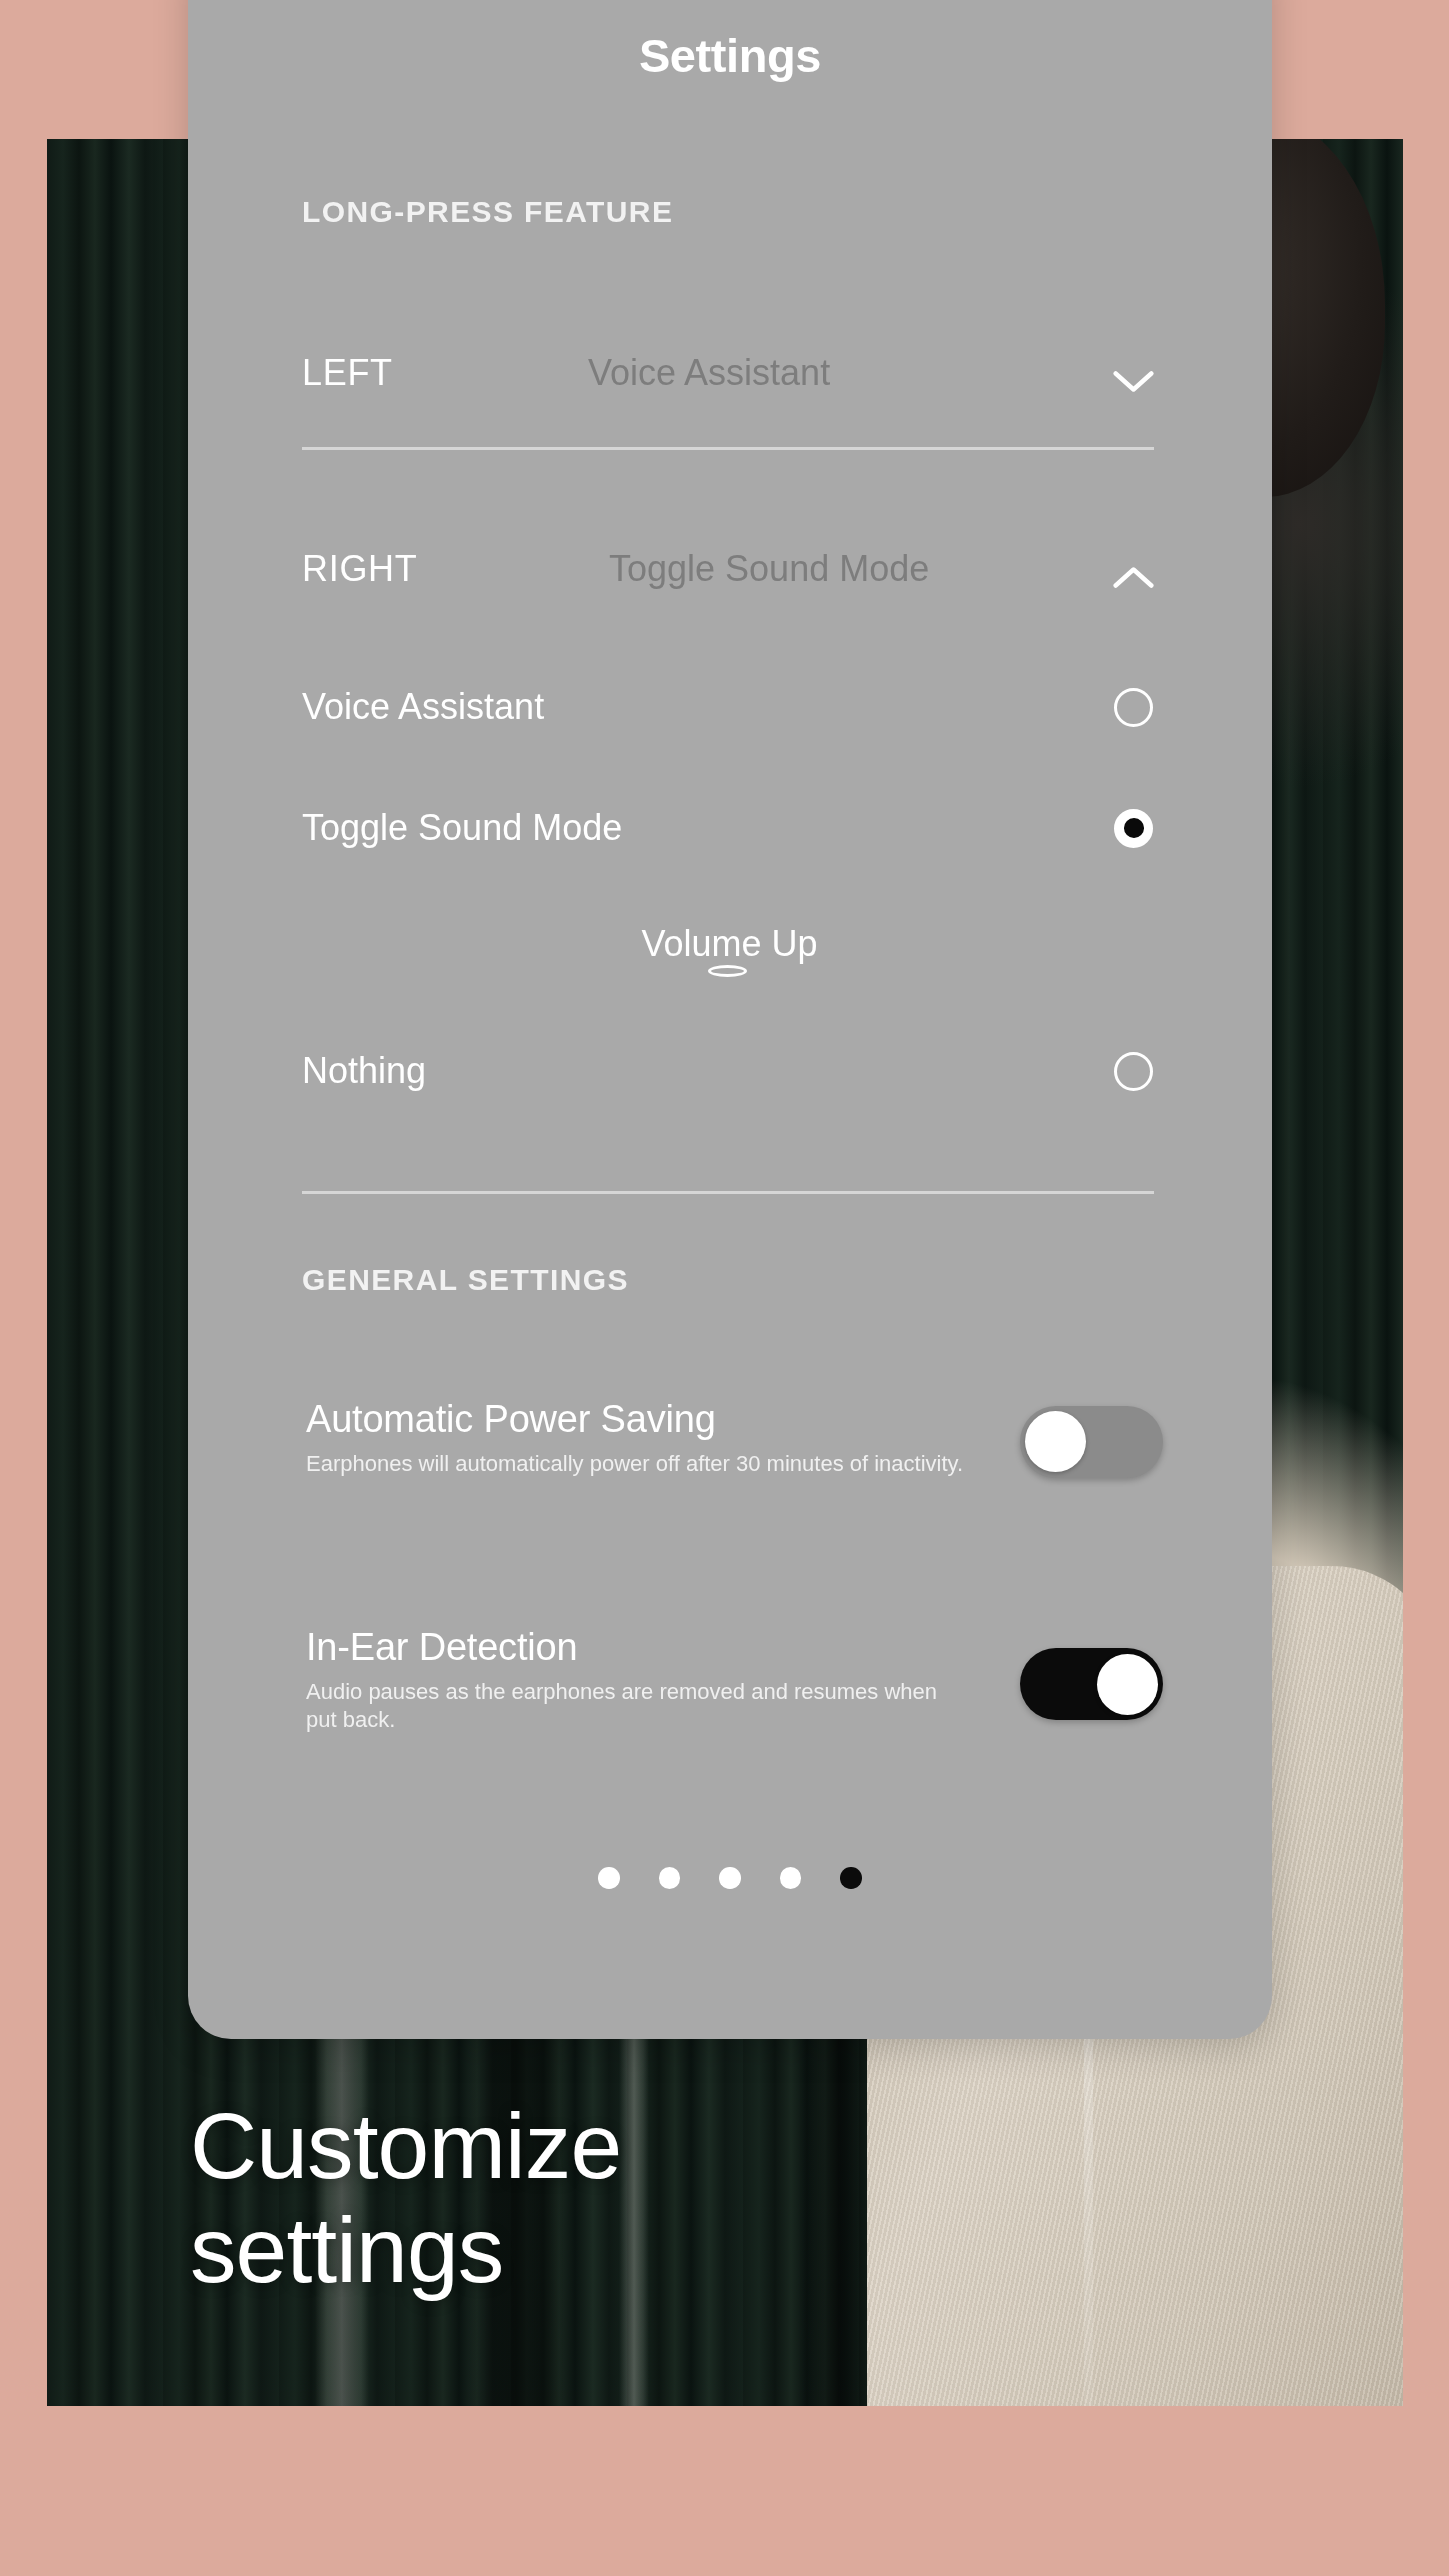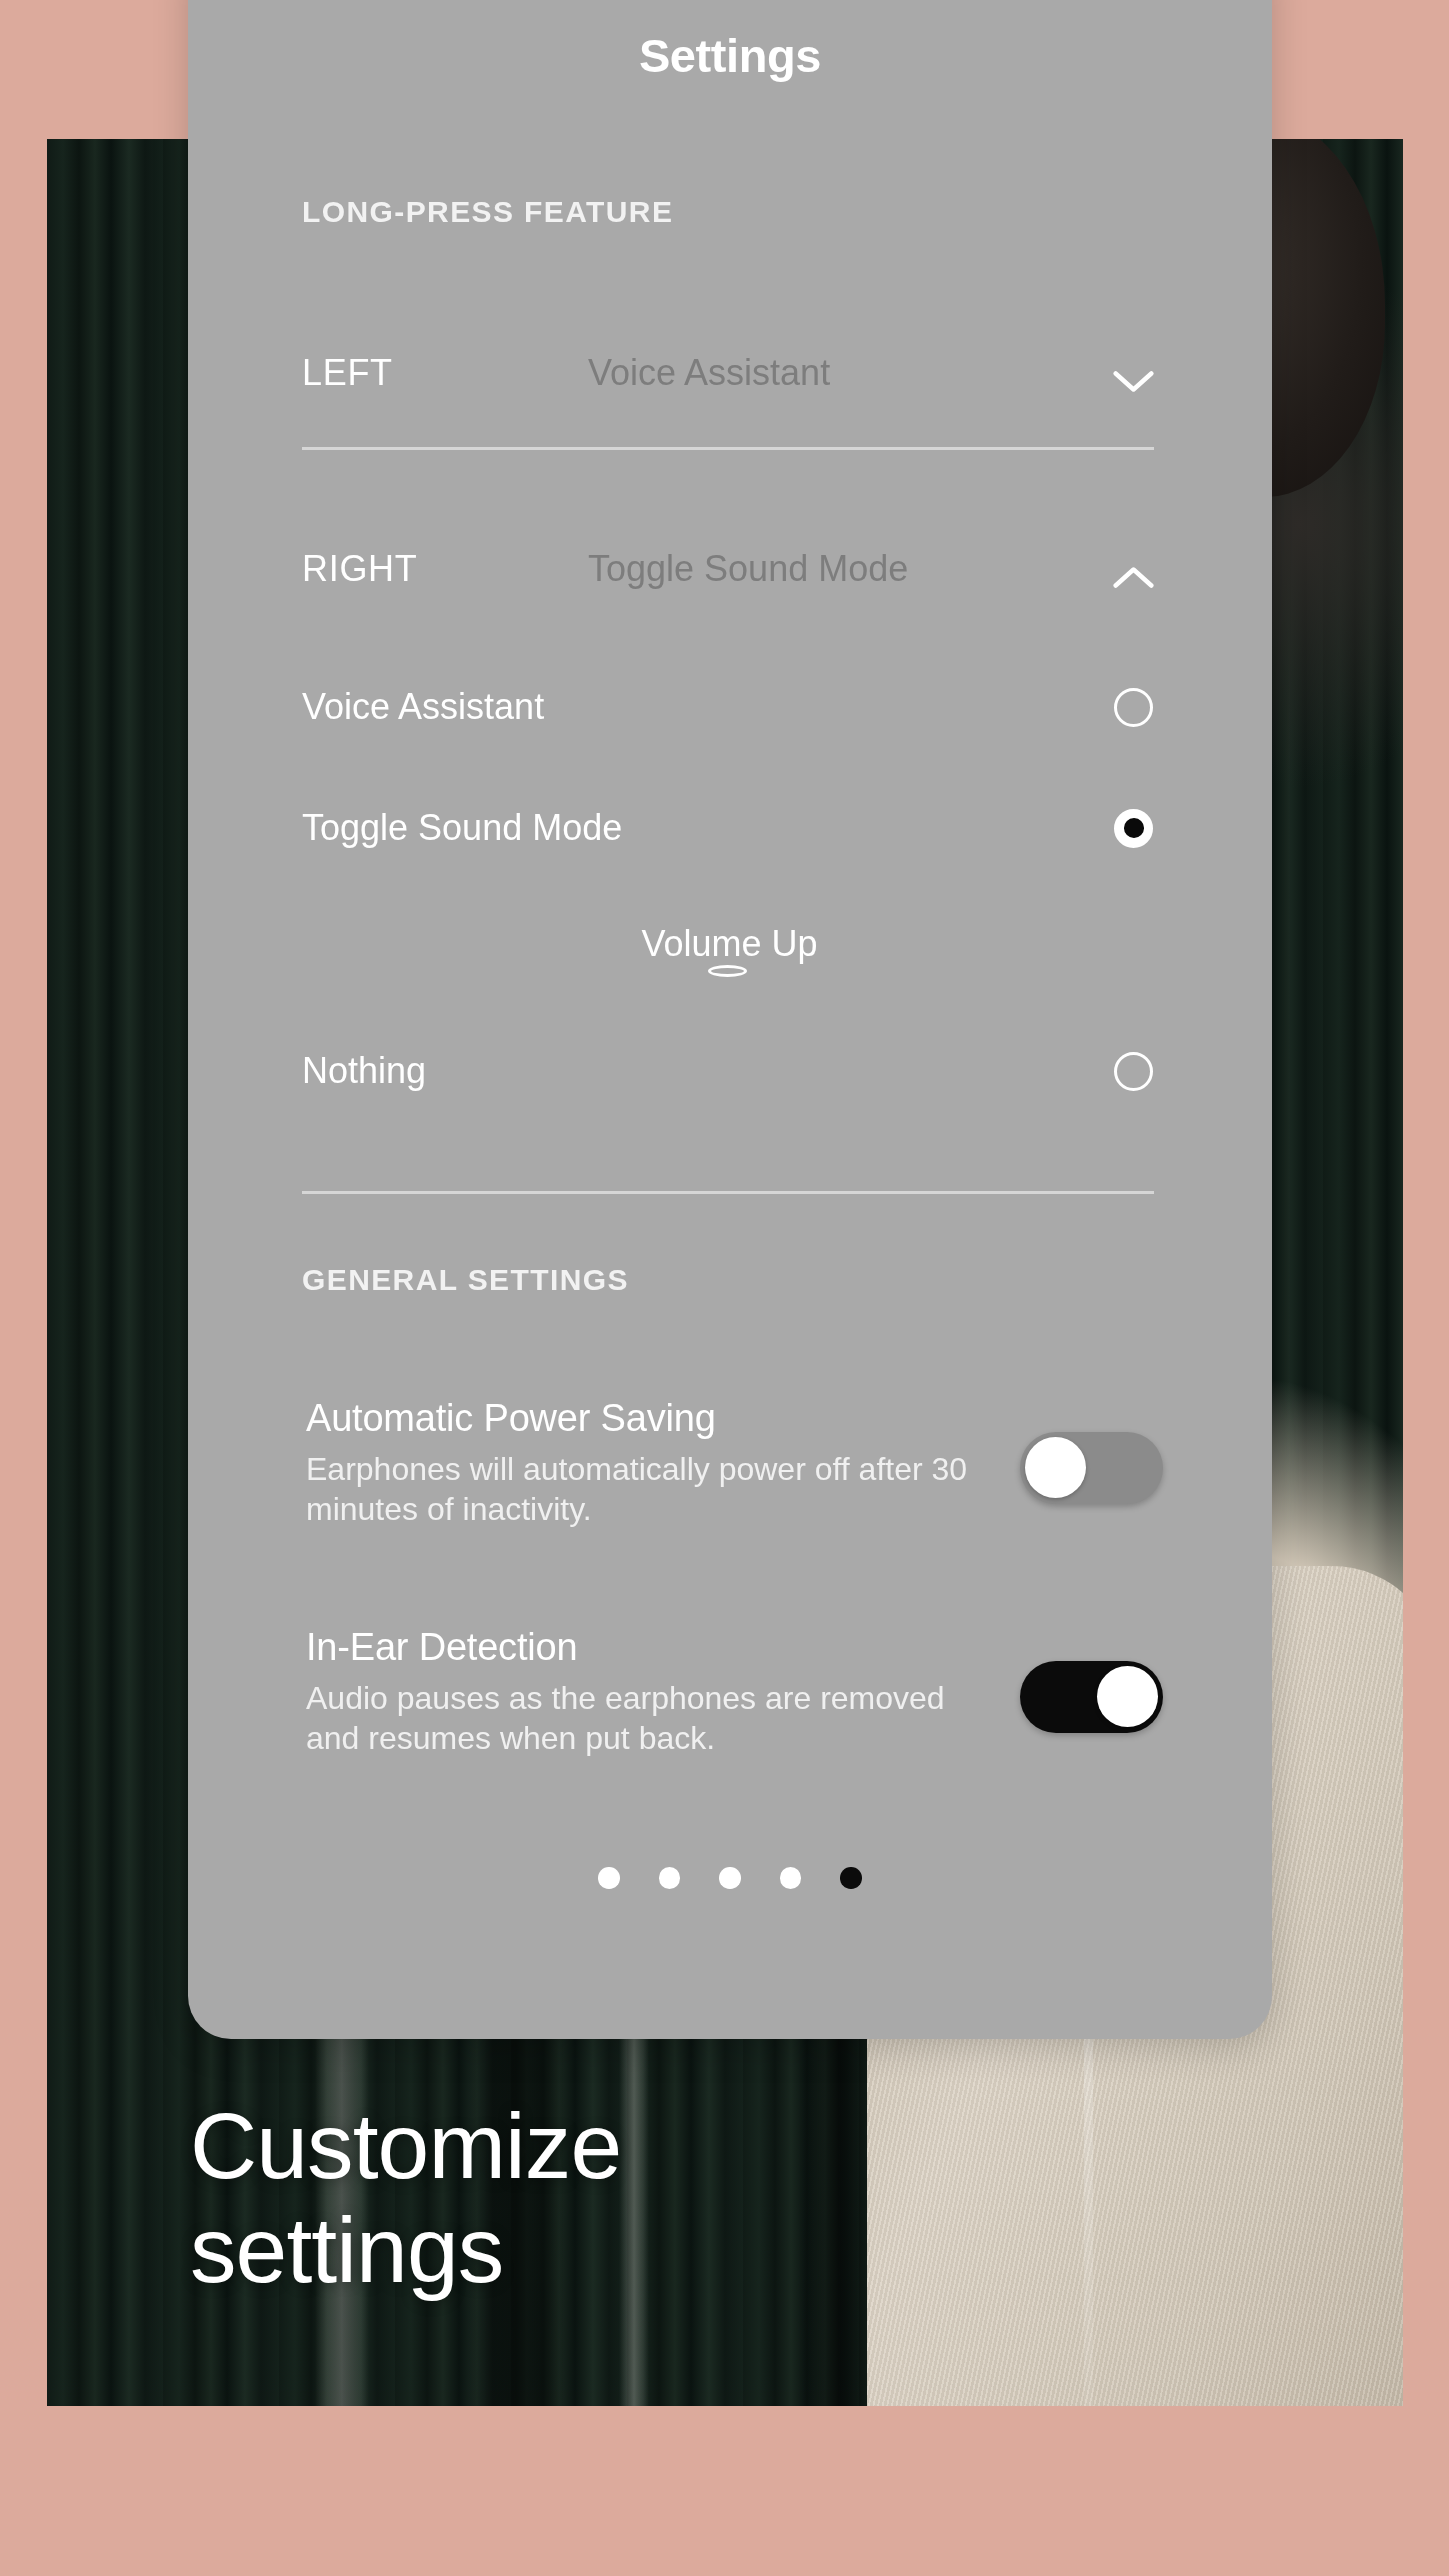--- a/index.html
+++ b/index.html
@@ -97,21 +97,21 @@
   }
   #lbl-longpress{ top:231px; }
   #lbl-general{   top:1299px; }
 
   .sel-row{
     position:absolute;
     left:114px; width:855px; height:79px;
     display:flex; align-items:flex-end;
   }
   #row-left{  top:351px; }
-  #row-right{ top:547px; }
+  #row-right{ top:547px;gap:21px; }
   .sel-side{
     color:#ffffff; font-size:36px; letter-spacing:0.7px;
     width:286px; flex:0 0 286px;
   }
   .sel-value{
     color:#7d7d7d; font-size:36px; flex:1 1 auto;
   }
   .chev{ width:48px; flex:0 0 48px; display:flex; align-items:center; justify-content:center; }
   .chev svg{ display:block; }
 
@@ -146,21 +146,21 @@
 
   .pref{
     position:absolute;
     left:118px; width:857px;
     display:flex; align-items:center; justify-content:space-between;
   }
   #pref-power{ top:1433px; }
   #pref-inear{ top:1662px; }
   .pref-text{ width:662px; }
   .pref-title{ color:#ffffff; font-size:38px; margin-bottom:9px; letter-spacing:-0.2px;}
-  .pref-desc{ color:#f0f0f0; font-size:32px; line-height:1.26; }
+  .pref-desc{ color:#f0f0f0; font-size:22px; line-height:1.26; }
 
   .toggle{
     width:143px; height:72px; border-radius:39px;
     position:relative; flex:0 0 143px;
     margin-top:9px;
     box-shadow:0 2.7px 6.3px rgba(0,0,0,.22);
   }
   .toggle.off{ background:#8b8b8b; }
   .toggle.on { background:#0b0b0b; }
   .knob{

